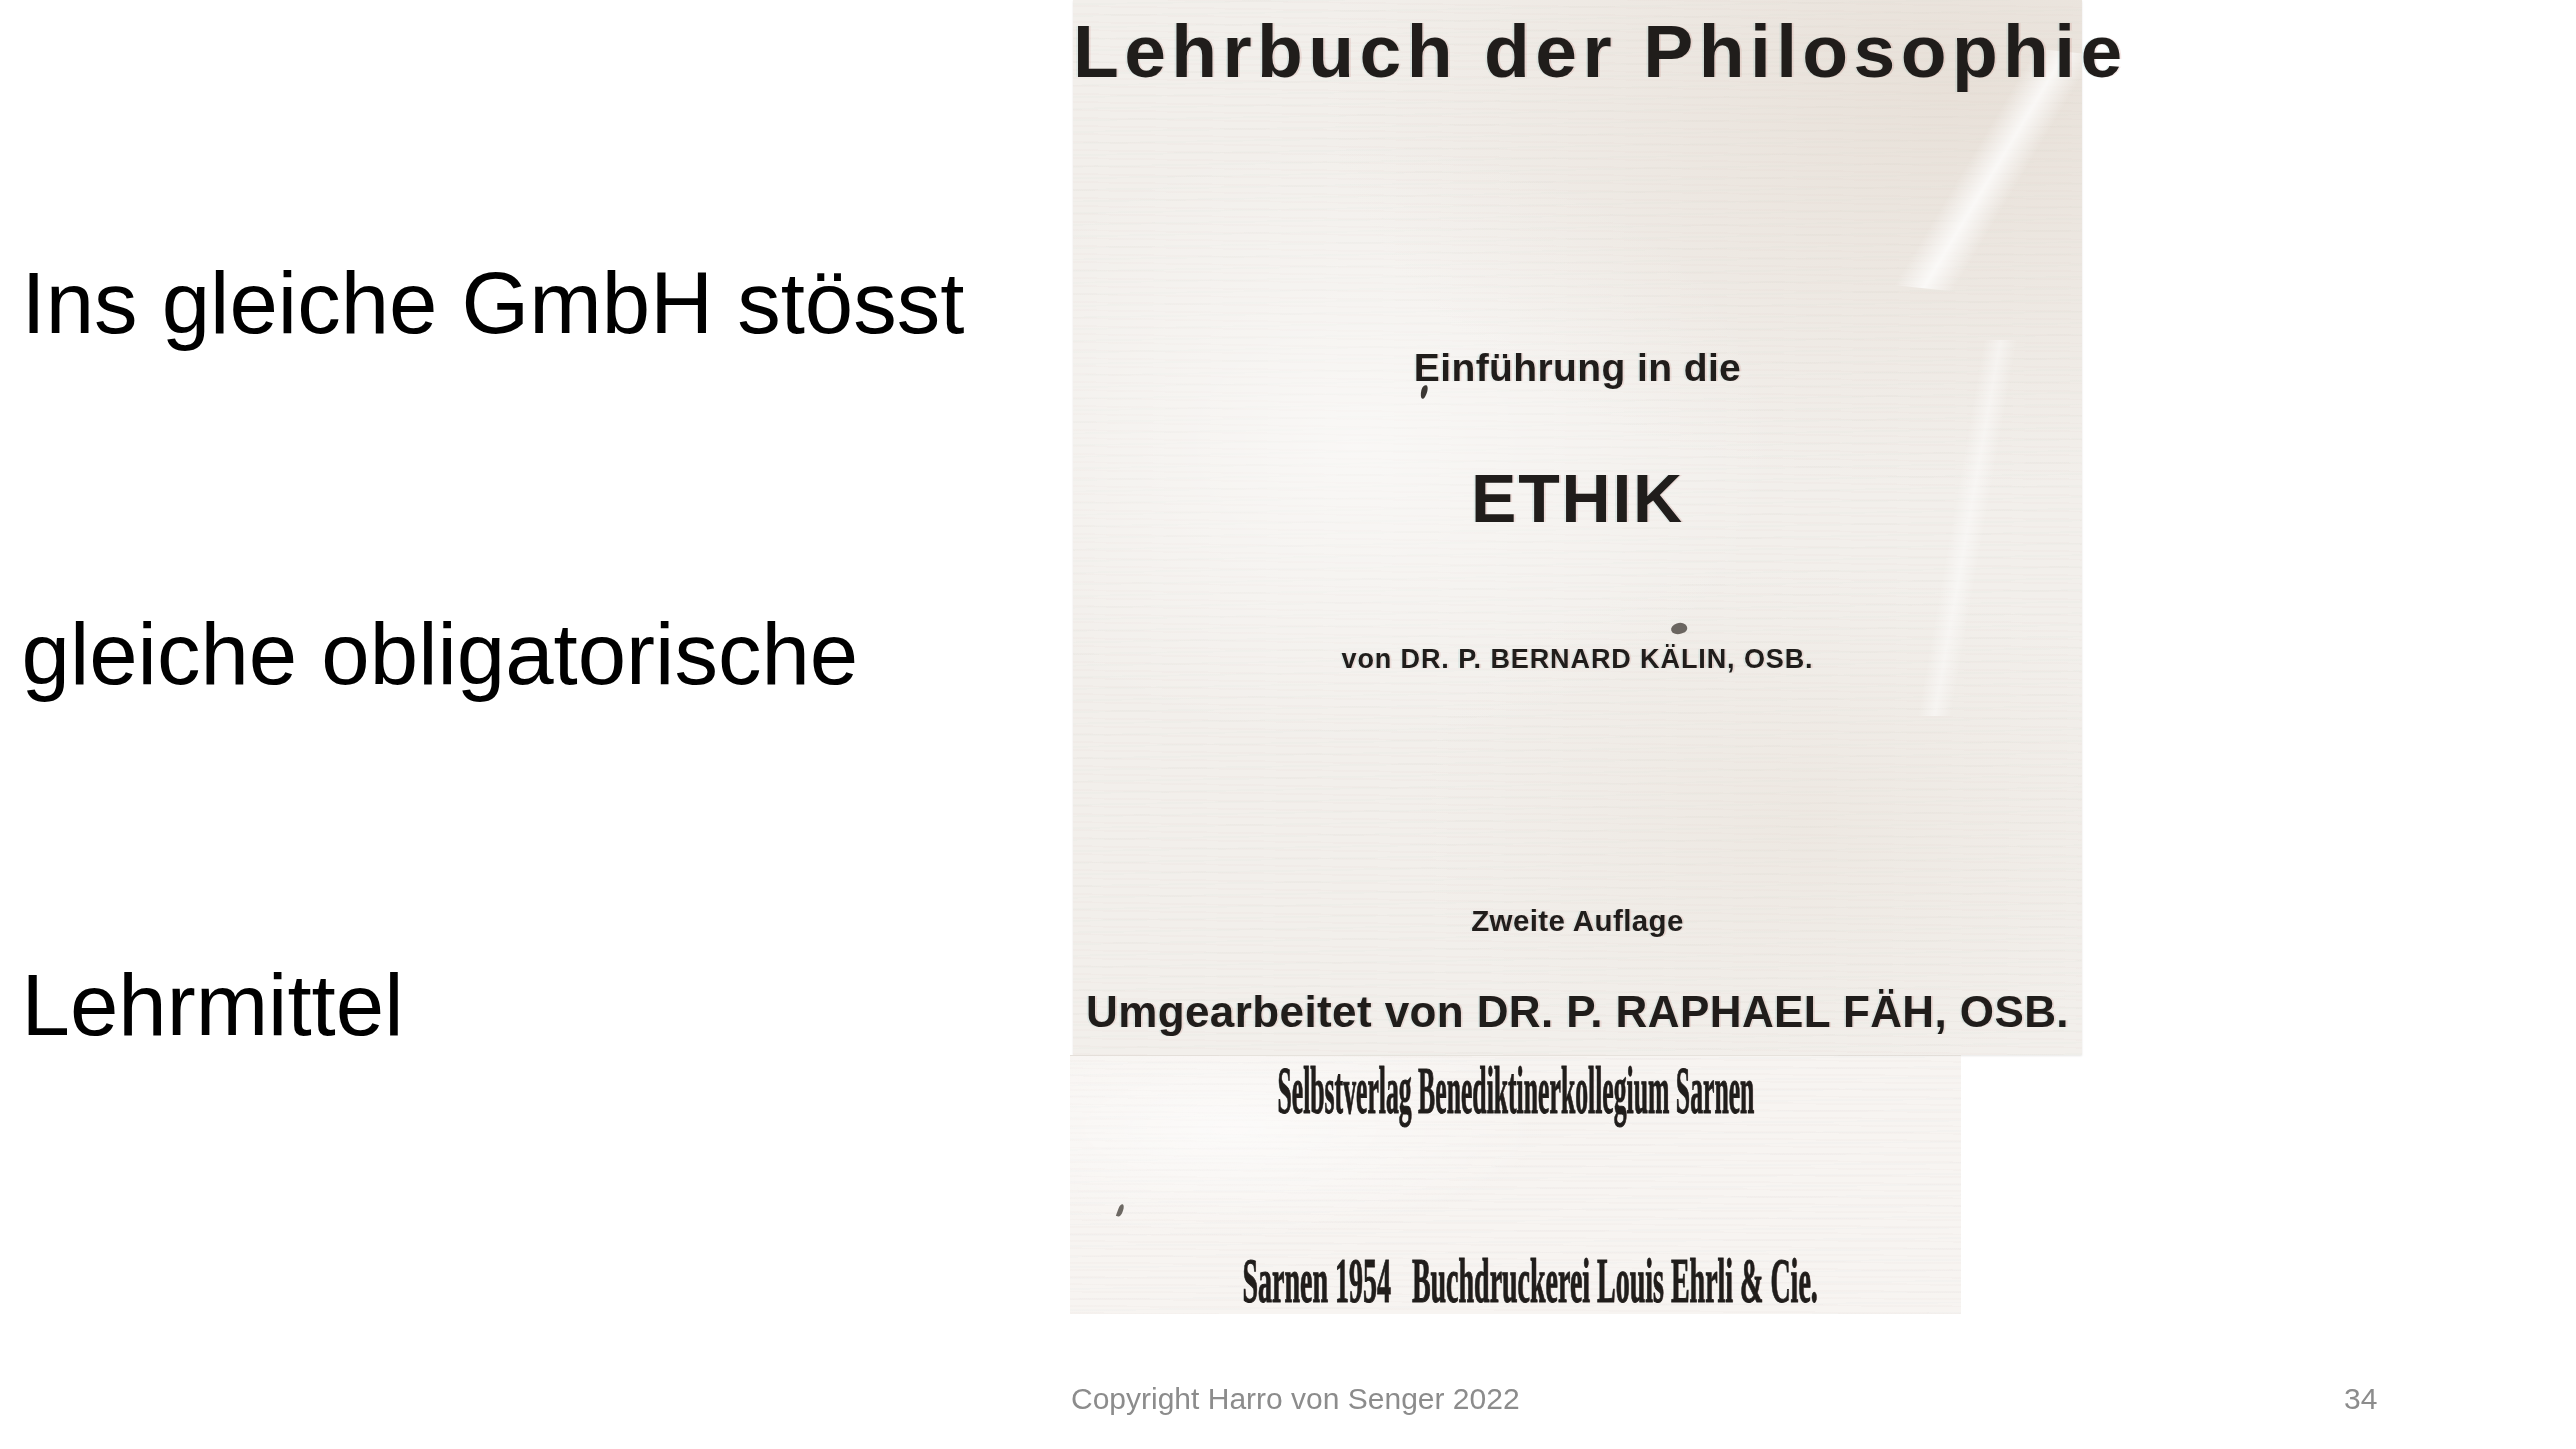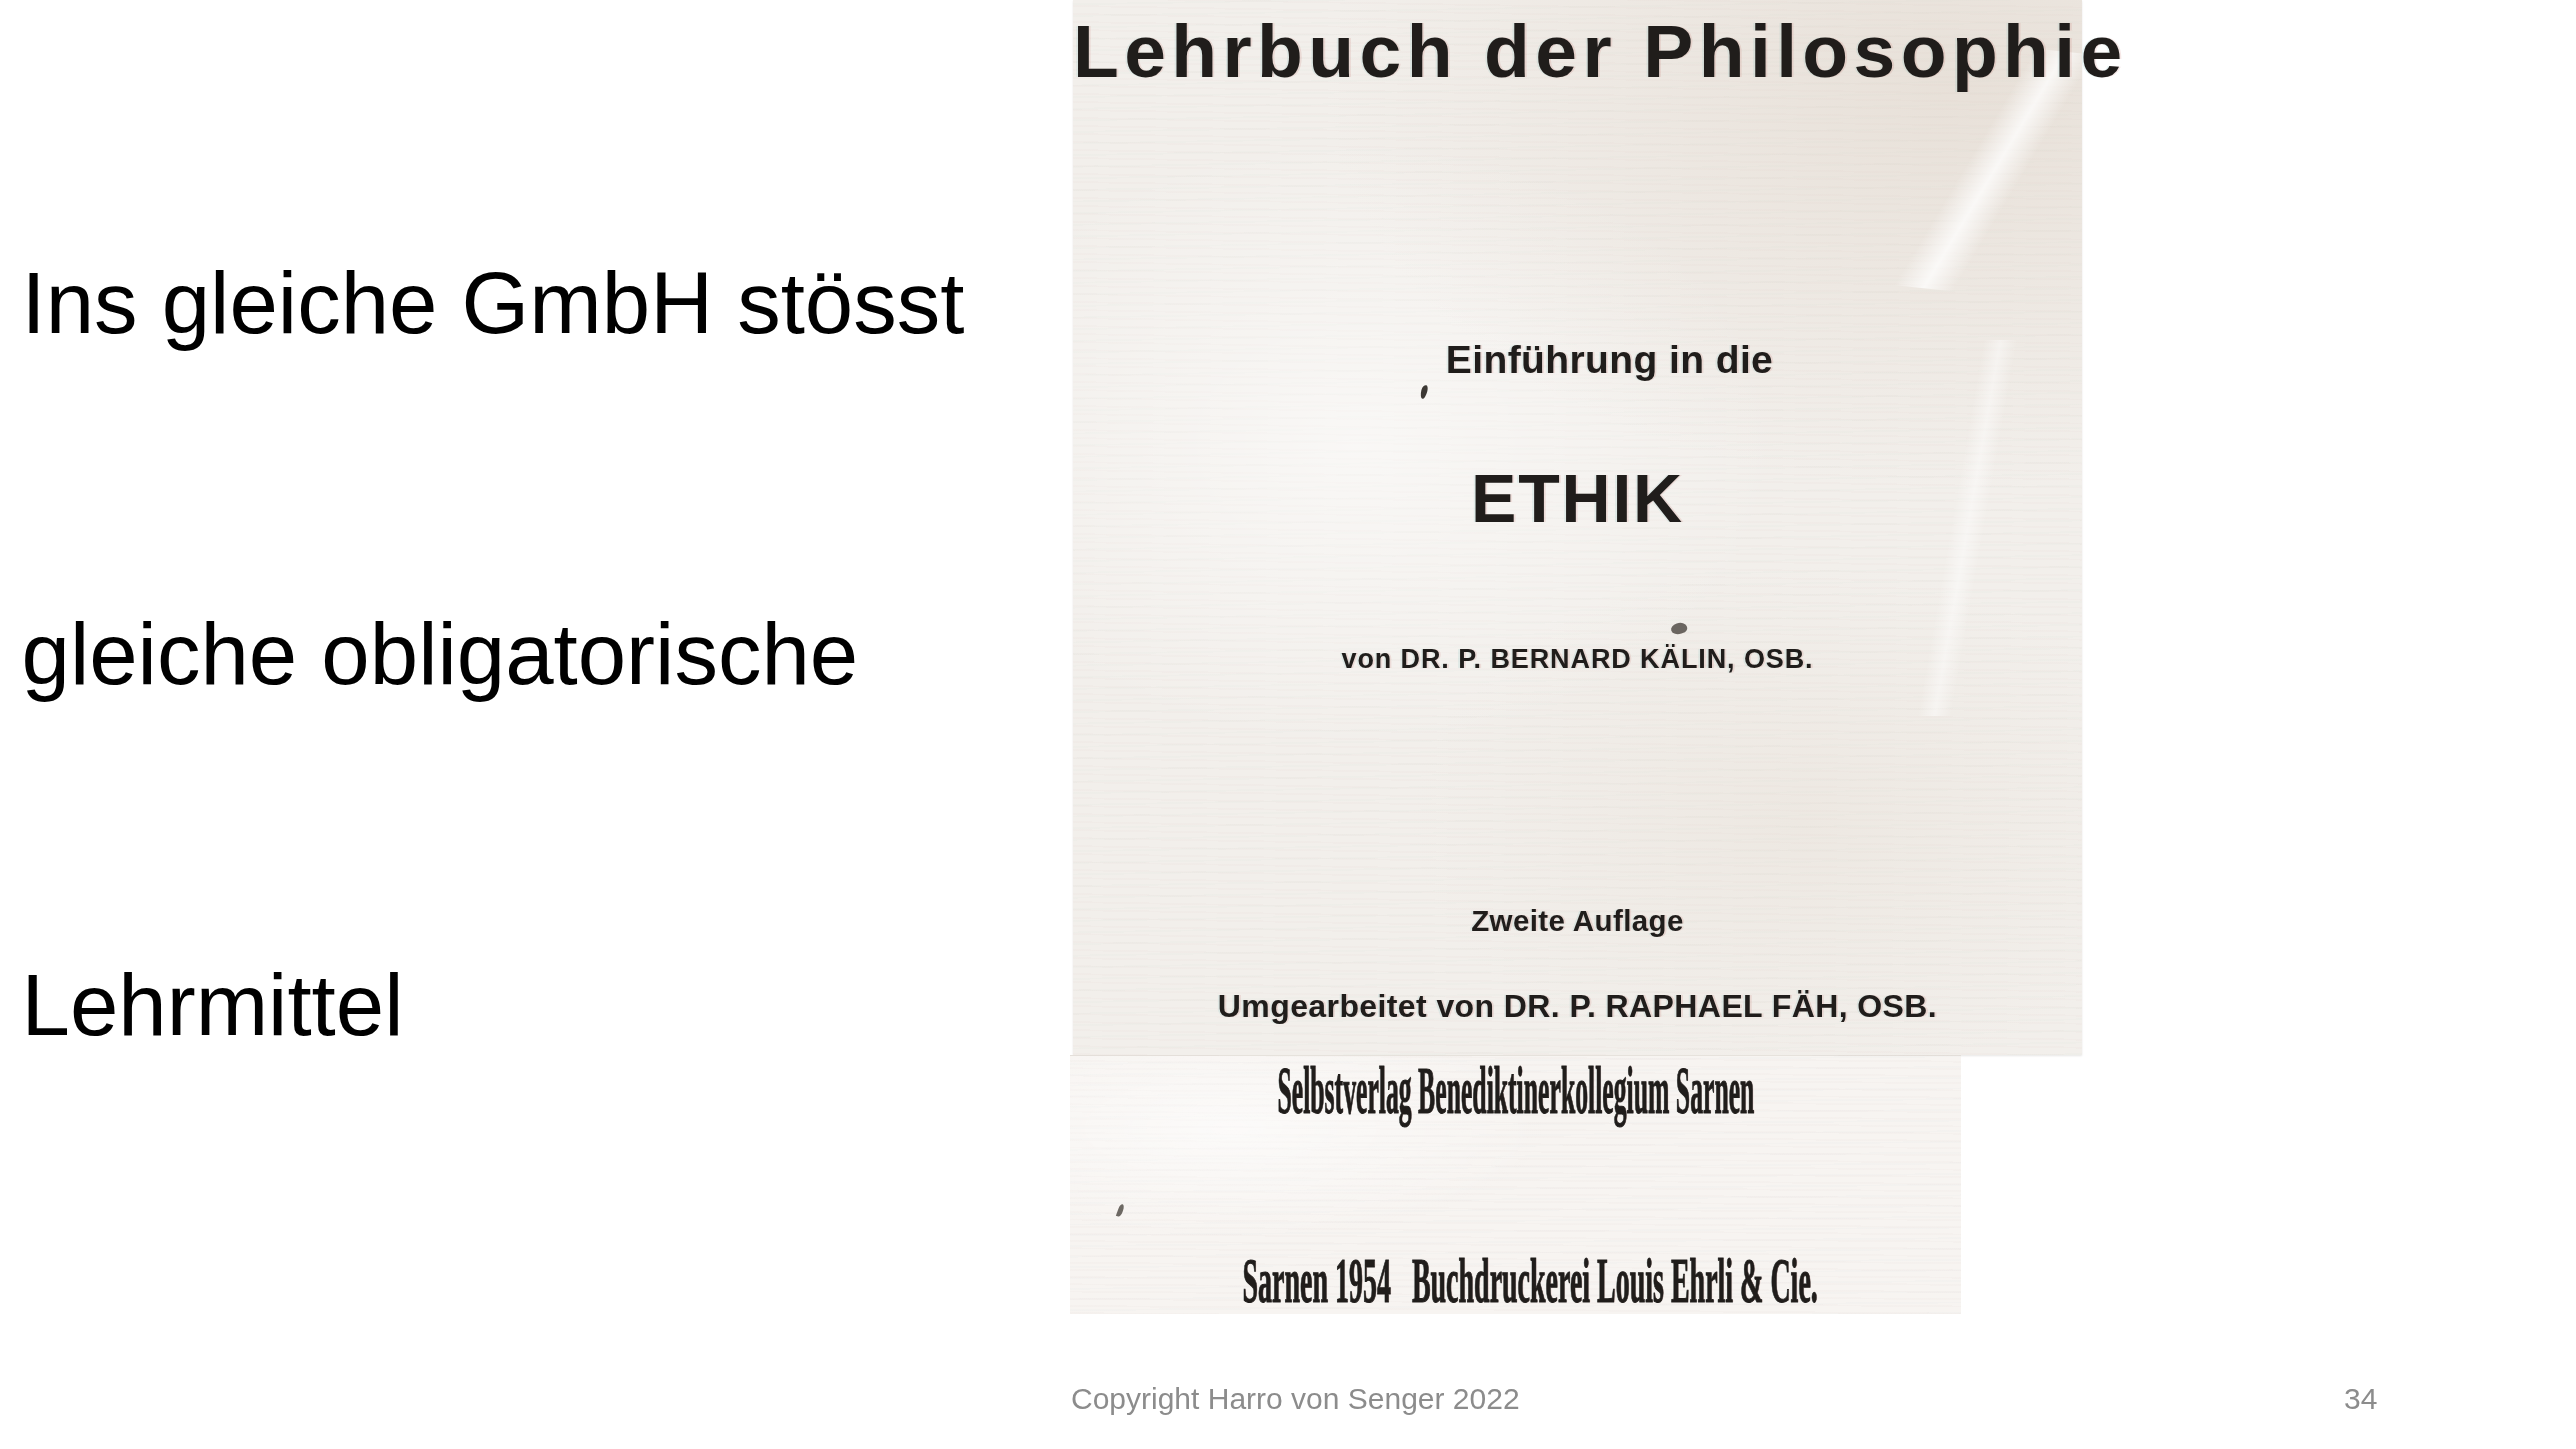--- a/index.html
+++ b/index.html
@@ -87,25 +87,25 @@
     line-height: 1;
     white-space: pre;
     text-shadow: 1.8px 0 0 rgba(185,65,55,0.12), -1.8px 0 0 rgba(60,165,165,0.10);
   }
   .center-upper {
     left: 1073px;
     width: 1009px;
     text-align: center;
   }
   .bk-title        { top: 14.3px;   font-size: 75px; letter-spacing: 5.4px; }
-  .bk-series       { top: 340px;  font-size: 39px; letter-spacing: 0.4px; padding-left: 32px; }
+  .bk-series       { top: 348px;  font-size: 39px; letter-spacing: 0.4px; }
   .bk-main         { top: 464px;  font-size: 68px; letter-spacing: 1.8px; }
   .bk-author       { top: 646px;  font-size: 27px; letter-spacing: 0.9px; }
   .bk-edition      { top: 906px; font-size: 29.5px; letter-spacing: 0.4px; }
-  .bk-revision     { top: 990px; font-size: 32px; letter-spacing: 0.4px; }
+  .bk-revision     { top: 990px; font-size: 44px; letter-spacing: 0.4px; }
 
   .bk-c {
     position: absolute;
     z-index: 2;
     left: 1070px;
     width: 891px;
     display: flex;
     justify-content: center;
   }
   .bk-c .cond {

